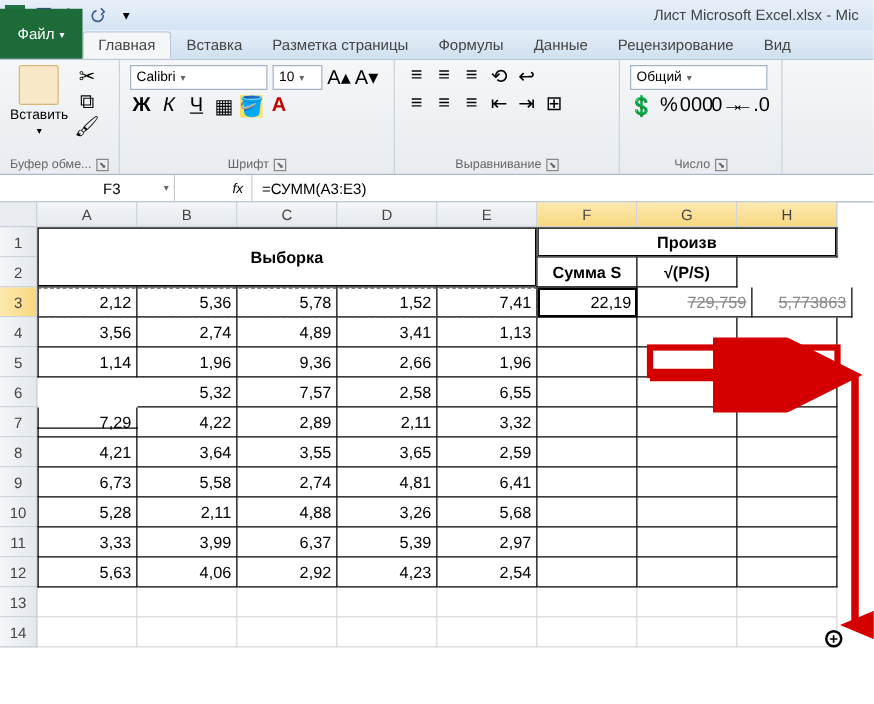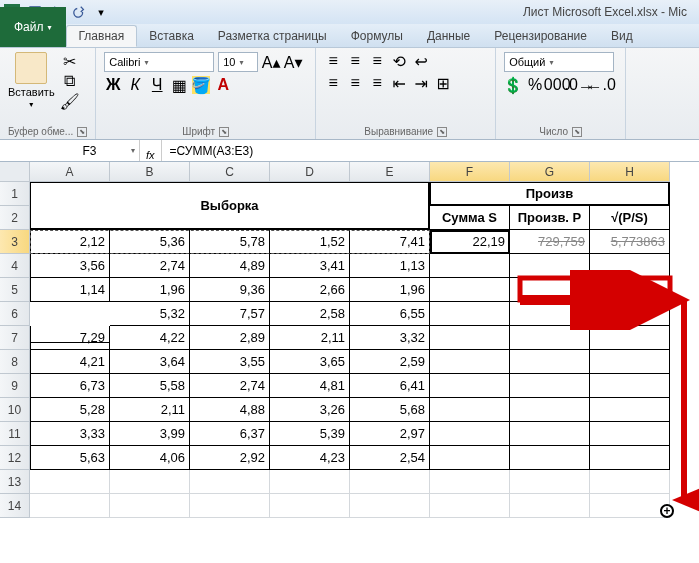--- a/index.html
+++ b/index.html
@@ -30,21 +30,21 @@
 .mini-btns { display: flex; flex-direction: column; gap: 2px; }
 .mini-btn { width: 18px; height: 18px; border: 1px solid transparent; cursor: pointer; display: flex; align-items: center; justify-content: center; }
 .font-row { display: flex; gap: 4px; align-items: center; }
 .combo { height: 20px; border: 1px solid #a4b4c4; background: #fff; font-size: 11px; padding: 0 4px; display: flex; align-items: center; gap: 4px; }
 .combo .arrow { font-size: 8px; color: #666; }
 
 
 .formula-bar { height: 22px; border-bottom: 1px solid #a8b8c8; display: flex; align-items: stretch; background: #fff; }
 .name-box { width: 100px; border-right: 1px solid #ccc; display: flex; align-items: center; padding: 0 8px; font-size: 12px; justify-content: center; position: relative; margin-left: 40px; }
 .name-box .dd { position: absolute; right: 4px; font-size: 8px; color: #666; }
-.fx-btns { display: flex; align-items: flex-end; padding: 0 6px; gap: 4px; border-right: 1px solid #ccc; }
+.fx-btns { display: flex; align-items: center; padding: 0 6px; gap: 4px; border-right: 1px solid #ccc; margin-left: 40px; }
 .fx-label { font-size: 11px; font-style: italic; cursor: pointer; }
 .formula-input { flex: 1; display: flex; align-items: center; padding: 0 8px; font-size: 12px; }
 
 
 .grid-area { position: relative; }
 .col-headers { display: flex; height: 20px; }
 .corner { width: 30px; background: #e8ecf0; border-right: 1px solid #c0c8d0; border-bottom: 1px solid #c0c8d0; }
 .col-h { background: linear-gradient(#f4f6f8, #e4e8ec); border-right: 1px solid #c0c8d0; border-bottom: 1px solid #c0c8d0; text-align: center; font-size: 12px; color: #444; line-height: 20px; cursor: pointer; }
 .col-h.sel { background: linear-gradient(#fde8b0, #f8d880); }
 .grid-body { display: flex; }
@@ -267,31 +267,30 @@
           <div class="cell" style="width: 80px; border-right: 1px solid rgb(0, 0, 0); border-bottom: 1px solid rgb(0, 0, 0); border-top: 1px solid rgb(0, 0, 0);"></div>
           <div class="cell" style="width: 80px; border-right: 1px solid rgb(0, 0, 0); border-bottom: 1px solid rgb(0, 0, 0); border-top: 1px solid rgb(0, 0, 0);"></div>
         </div>
         <div class="row">
           <div class="cell" style="width: 80px; border-right: 1px solid rgb(0, 0, 0); border-bottom: 1px solid rgb(0, 0, 0); border-left: 1px solid rgb(0, 0, 0);"></div>
           <div class="cell" style="width: 80px; border-right: 1px solid rgb(0, 0, 0); border-bottom: 1px solid rgb(0, 0, 0);"></div>
           <div class="cell" style="width: 80px; border-right: 1px solid rgb(0, 0, 0); border-bottom: 1px solid rgb(0, 0, 0);"></div>
           <div class="cell" style="width: 80px; border-right: 1px solid rgb(0, 0, 0); border-bottom: 1px solid rgb(0, 0, 0);"></div>
           <div class="cell" style="width: 80px; border-right: 1px solid rgb(0, 0, 0); border-bottom: 1px solid rgb(0, 0, 0);"></div>
           <div class="cell hdr" style="width: 80px; border-right: 1px solid rgb(0, 0, 0); border-bottom: 1px solid rgb(0, 0, 0);">Сумма S</div>
-          <div class="cell hdr" style="width: 80px; border-right: 1px solid rgb(0, 0, 0); border-bottom: 1px solid rgb(0, 0, 0);">Произв. P</div>
           <div class="cell hdr" style="width: 80px; border-right: 1px solid rgb(0, 0, 0); border-bottom: 1px solid rgb(0, 0, 0);">√(P/S)</div>
         </div>
         <div class="row">
           <div class="cell" style="width: 80px; border-right: 1px solid rgb(0, 0, 0); border-bottom: 1px solid rgb(0, 0, 0); border-left: 1px solid rgb(0, 0, 0);">2,12</div>
           <div class="cell" style="width: 80px; border-right: 1px solid rgb(0, 0, 0); border-bottom: 1px solid rgb(0, 0, 0);">5,36</div>
           <div class="cell" style="width: 80px; border-right: 1px solid rgb(0, 0, 0); border-bottom: 1px solid rgb(0, 0, 0);">5,78</div>
           <div class="cell" style="width: 80px; border-right: 1px solid rgb(0, 0, 0); border-bottom: 1px solid rgb(0, 0, 0);">1,52</div>
           <div class="cell" style="width: 80px; border-right: 1px solid rgb(0, 0, 0); border-bottom: 1px solid rgb(0, 0, 0);">7,41</div>
           <div class="cell" style="width: 80px; border-right: 1px solid rgb(0, 0, 0); border-bottom: 1px solid rgb(0, 0, 0);">22,19</div>
-          <div class="cell" style="width: 80px; border-right: 1px solid rgb(0, 0, 0); border-bottom: 1px solid rgb(0, 0, 0); color: rgb(136, 136, 136); text-decoration: line-through;">729,759</div>
+          <div class="cell" style="width: 92px; border-right: 1px solid rgb(0, 0, 0); border-bottom: 1px solid rgb(0, 0, 0); color: rgb(136, 136, 136); text-decoration: line-through;">729,759</div>
           <div class="cell" style="width: 80px; border-right: 1px solid rgb(0, 0, 0); border-bottom: 1px solid rgb(0, 0, 0); color: rgb(136, 136, 136); text-decoration: line-through;">5,773863</div>
         </div>
         <div class="row">
           <div class="cell" style="width: 80px; border-right: 1px solid rgb(0, 0, 0); border-bottom: 1px solid rgb(0, 0, 0); border-left: 1px solid rgb(0, 0, 0);">3,56</div>
           <div class="cell" style="width: 80px; border-right: 1px solid rgb(0, 0, 0); border-bottom: 1px solid rgb(0, 0, 0);">2,74</div>
           <div class="cell" style="width: 80px; border-right: 1px solid rgb(0, 0, 0); border-bottom: 1px solid rgb(0, 0, 0);">4,89</div>
           <div class="cell" style="width: 80px; border-right: 1px solid rgb(0, 0, 0); border-bottom: 1px solid rgb(0, 0, 0);">3,41</div>
           <div class="cell" style="width: 80px; border-right: 1px solid rgb(0, 0, 0); border-bottom: 1px solid rgb(0, 0, 0);">1,13</div>
           <div class="cell" style="width: 80px; border-right: 1px solid rgb(0, 0, 0); border-bottom: 1px solid rgb(0, 0, 0);"></div>
           <div class="cell" style="width: 80px; border-right: 1px solid rgb(0, 0, 0); border-bottom: 1px solid rgb(0, 0, 0);"></div>

